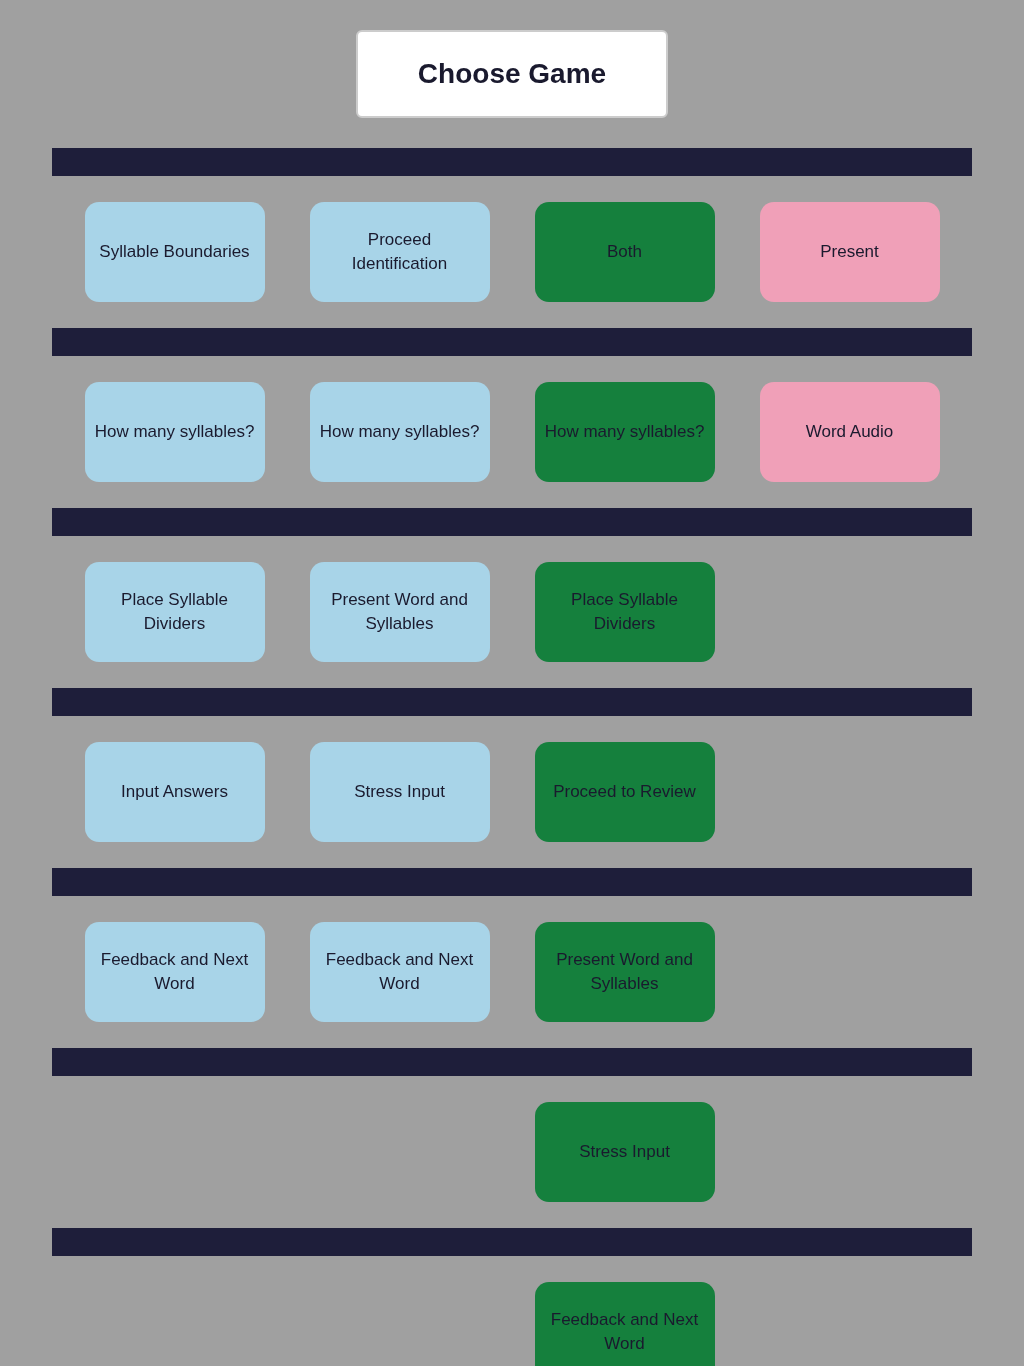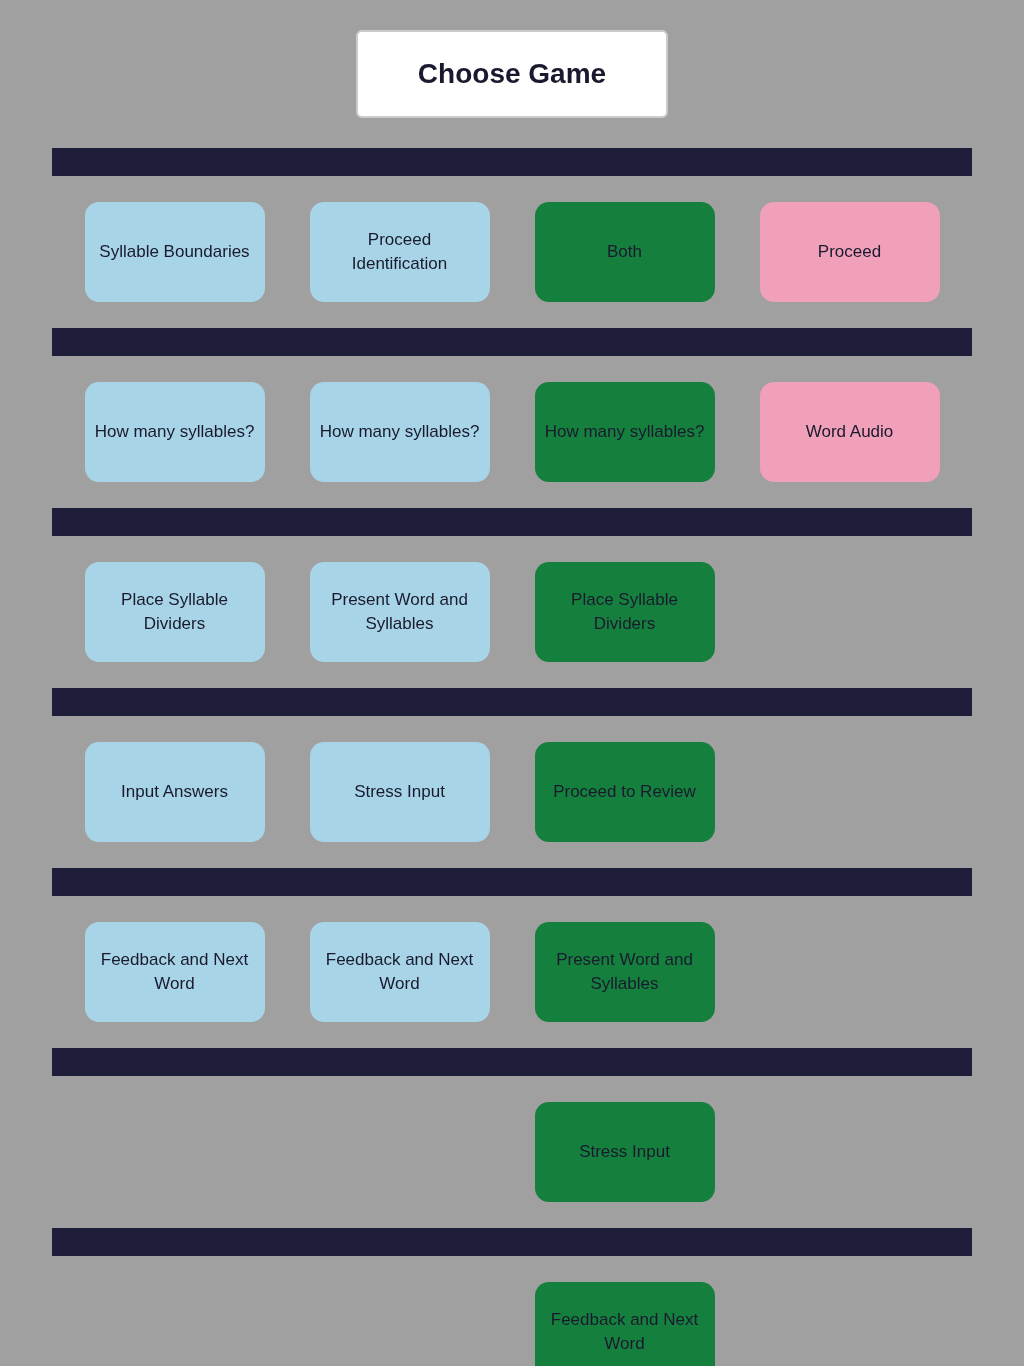--- a/index.html
+++ b/index.html
@@ -103,21 +103,21 @@
       <div class="cell">
         <div class="card card-blue">Syllable Boundaries</div>
       </div>
       <div class="cell">
         <div class="card card-blue">Proceed Identification</div>
       </div>
       <div class="cell">
         <div class="card card-purple">Both</div>
       </div>
       <div class="cell">
-        <div class="card card-pink">Proceed</div>
+        <div class="card card-pink">Present</div>
       </div>
     </div>
     <div class="separator"></div>
     <div class="row">
       <div class="cell">
         <div class="card card-blue">How many syllables?</div>
       </div>
       <div class="cell">
         <div class="card card-blue">How many syllables?</div>
       </div>

